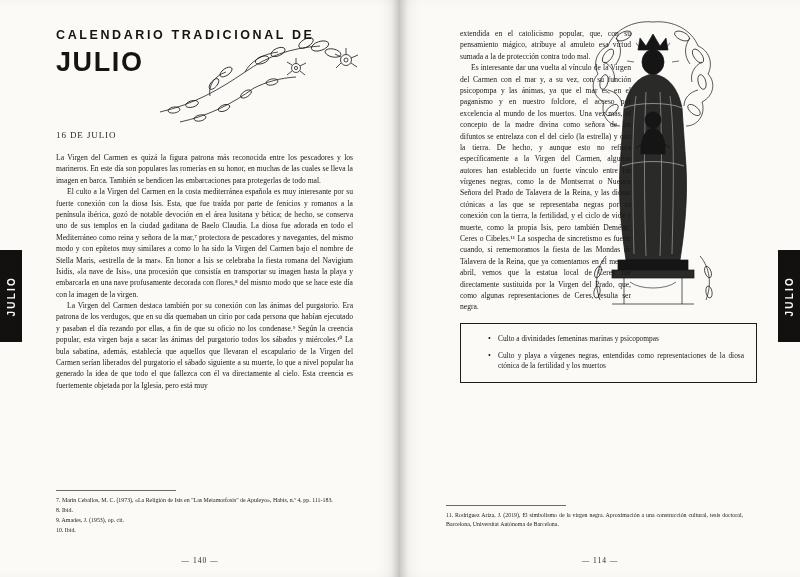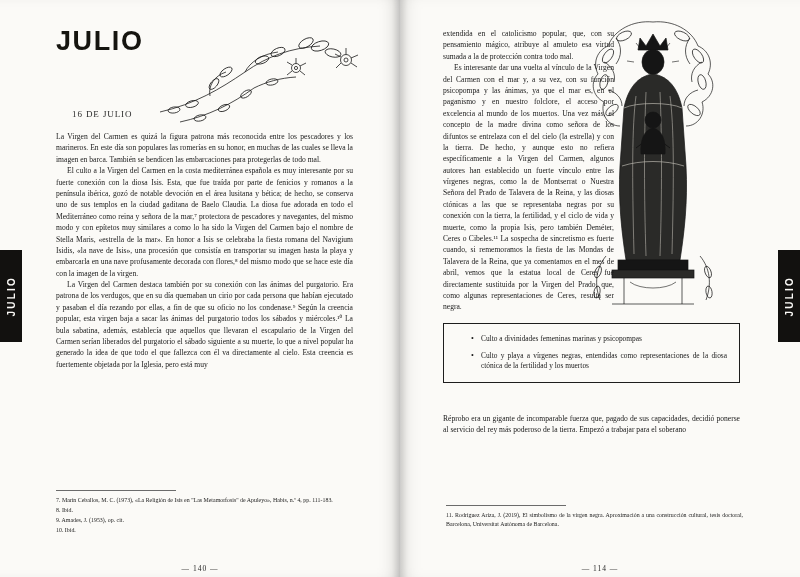--- a/index.html
+++ b/index.html
@@ -57,21 +57,21 @@
     font-weight: bold;
   }
   
   .col {
     position: absolute;
     top: 28px;
     width: 297px;
     height: 500px;
   }
   .col.left-col { left: 56px; }
-  .col.right-col { left: 43px; }
+  .col.right-col { left: 60px; }
 
   
   .kicker {
     font-family: "Liberation Sans", sans-serif;
     font-size: 12.5px;
     letter-spacing: 2.6px;
     font-weight: bold;
     color: #15140f;
     margin: 0 0 6px 0;
     line-height: 1.2;
@@ -91,21 +91,21 @@
     font-weight: normal;
     color: #15140f;
     margin: 0;
     line-height: 1.25;
   }
   .section-date {
     font-family: "Liberation Serif", serif;
     font-size: 9px;
     letter-spacing: 0.9px;
     color: #2a2a2a;
-    margin: 2px 0 0 16px;
+    margin: 2px 0 0 0;
     text-transform: uppercase;
   }
   
   p.body {
     font-size: 7.6px;
     line-height: 1.5;
     text-align: justify;
     margin: 0;
     text-indent: 11px;
     color: #191919;
@@ -121,21 +121,21 @@
   }
   .footnotes {
     font-size: 5.9px;
     line-height: 1.55;
     color: #232323;
     text-align: justify;
   }
   .footnotes div { margin-bottom: 1px; }
   .folio {
     position: absolute;
-    bottom: 4px;
+    bottom: 12px;
     width: 100%;
     text-align: center;
     font-size: 7.5px;
     letter-spacing: 1px;
     color: #262626;
     margin-top: 8px;
   }
   
   .callout {
     border: 1px solid #1d1d1d;
@@ -246,20 +246,21 @@
             <ellipse cx="50" cy="84" rx="6" ry="3" transform="rotate(-12 50 84)"></ellipse>
             <ellipse cx="74" cy="74" rx="6" ry="3" transform="rotate(-22 74 74)"></ellipse>
             <ellipse cx="96" cy="60" rx="6" ry="3" transform="rotate(-32 96 60)"></ellipse>
             <ellipse cx="122" cy="48" rx="6" ry="3" transform="rotate(-12 122 48)"></ellipse>
           </g>
         </svg>
       </div>
 
       <div class="col left-col">
         <div>
+          <div class="kicker">CALENDARIO TRADICIONAL DE</div>
           <div class="month-title">JULIO</div>
         </div>
 
         <div style="height:52px"></div>
 
         <div>
           <div class="section-date">16 DE JULIO</div>
         </div>
 
         <div class="spacer-m"></div>
@@ -351,21 +352,20 @@
             <li>Culto a divinidades femeninas marinas y psicopompas</li>
             <li>Culto y playa a vírgenes negras, entendidas como representaciones de la diosa ctónica de la fertilidad y los muertos</li>
           </ul>
         </div>
 
         <div class="spacer-l"></div>
 
 
         <div class="spacer-m"></div>
 
-        <p class="body first">Réprobo era un gigante de incomparable fuerza que, pagado de sus capacidades, decidió ponerse al servicio del rey más poderoso de la tierra. Empezó a trabajar para el soberano</p>
       </div>
 
       <div style="position:absolute; left:46px; top:505px; width:297px;">
         <div class="foot-rule"></div>
         <div class="footnotes">
           <div>11. Rodríguez Ariza, J. (2019), El simbolismo de la virgen negra. Aproximación a una construcción cultural, tesis doctoral, Barcelona, Universitat Autònoma de Barcelona.</div>
         </div>
       </div>
 
       <div class="folio">— 114 —</div>

